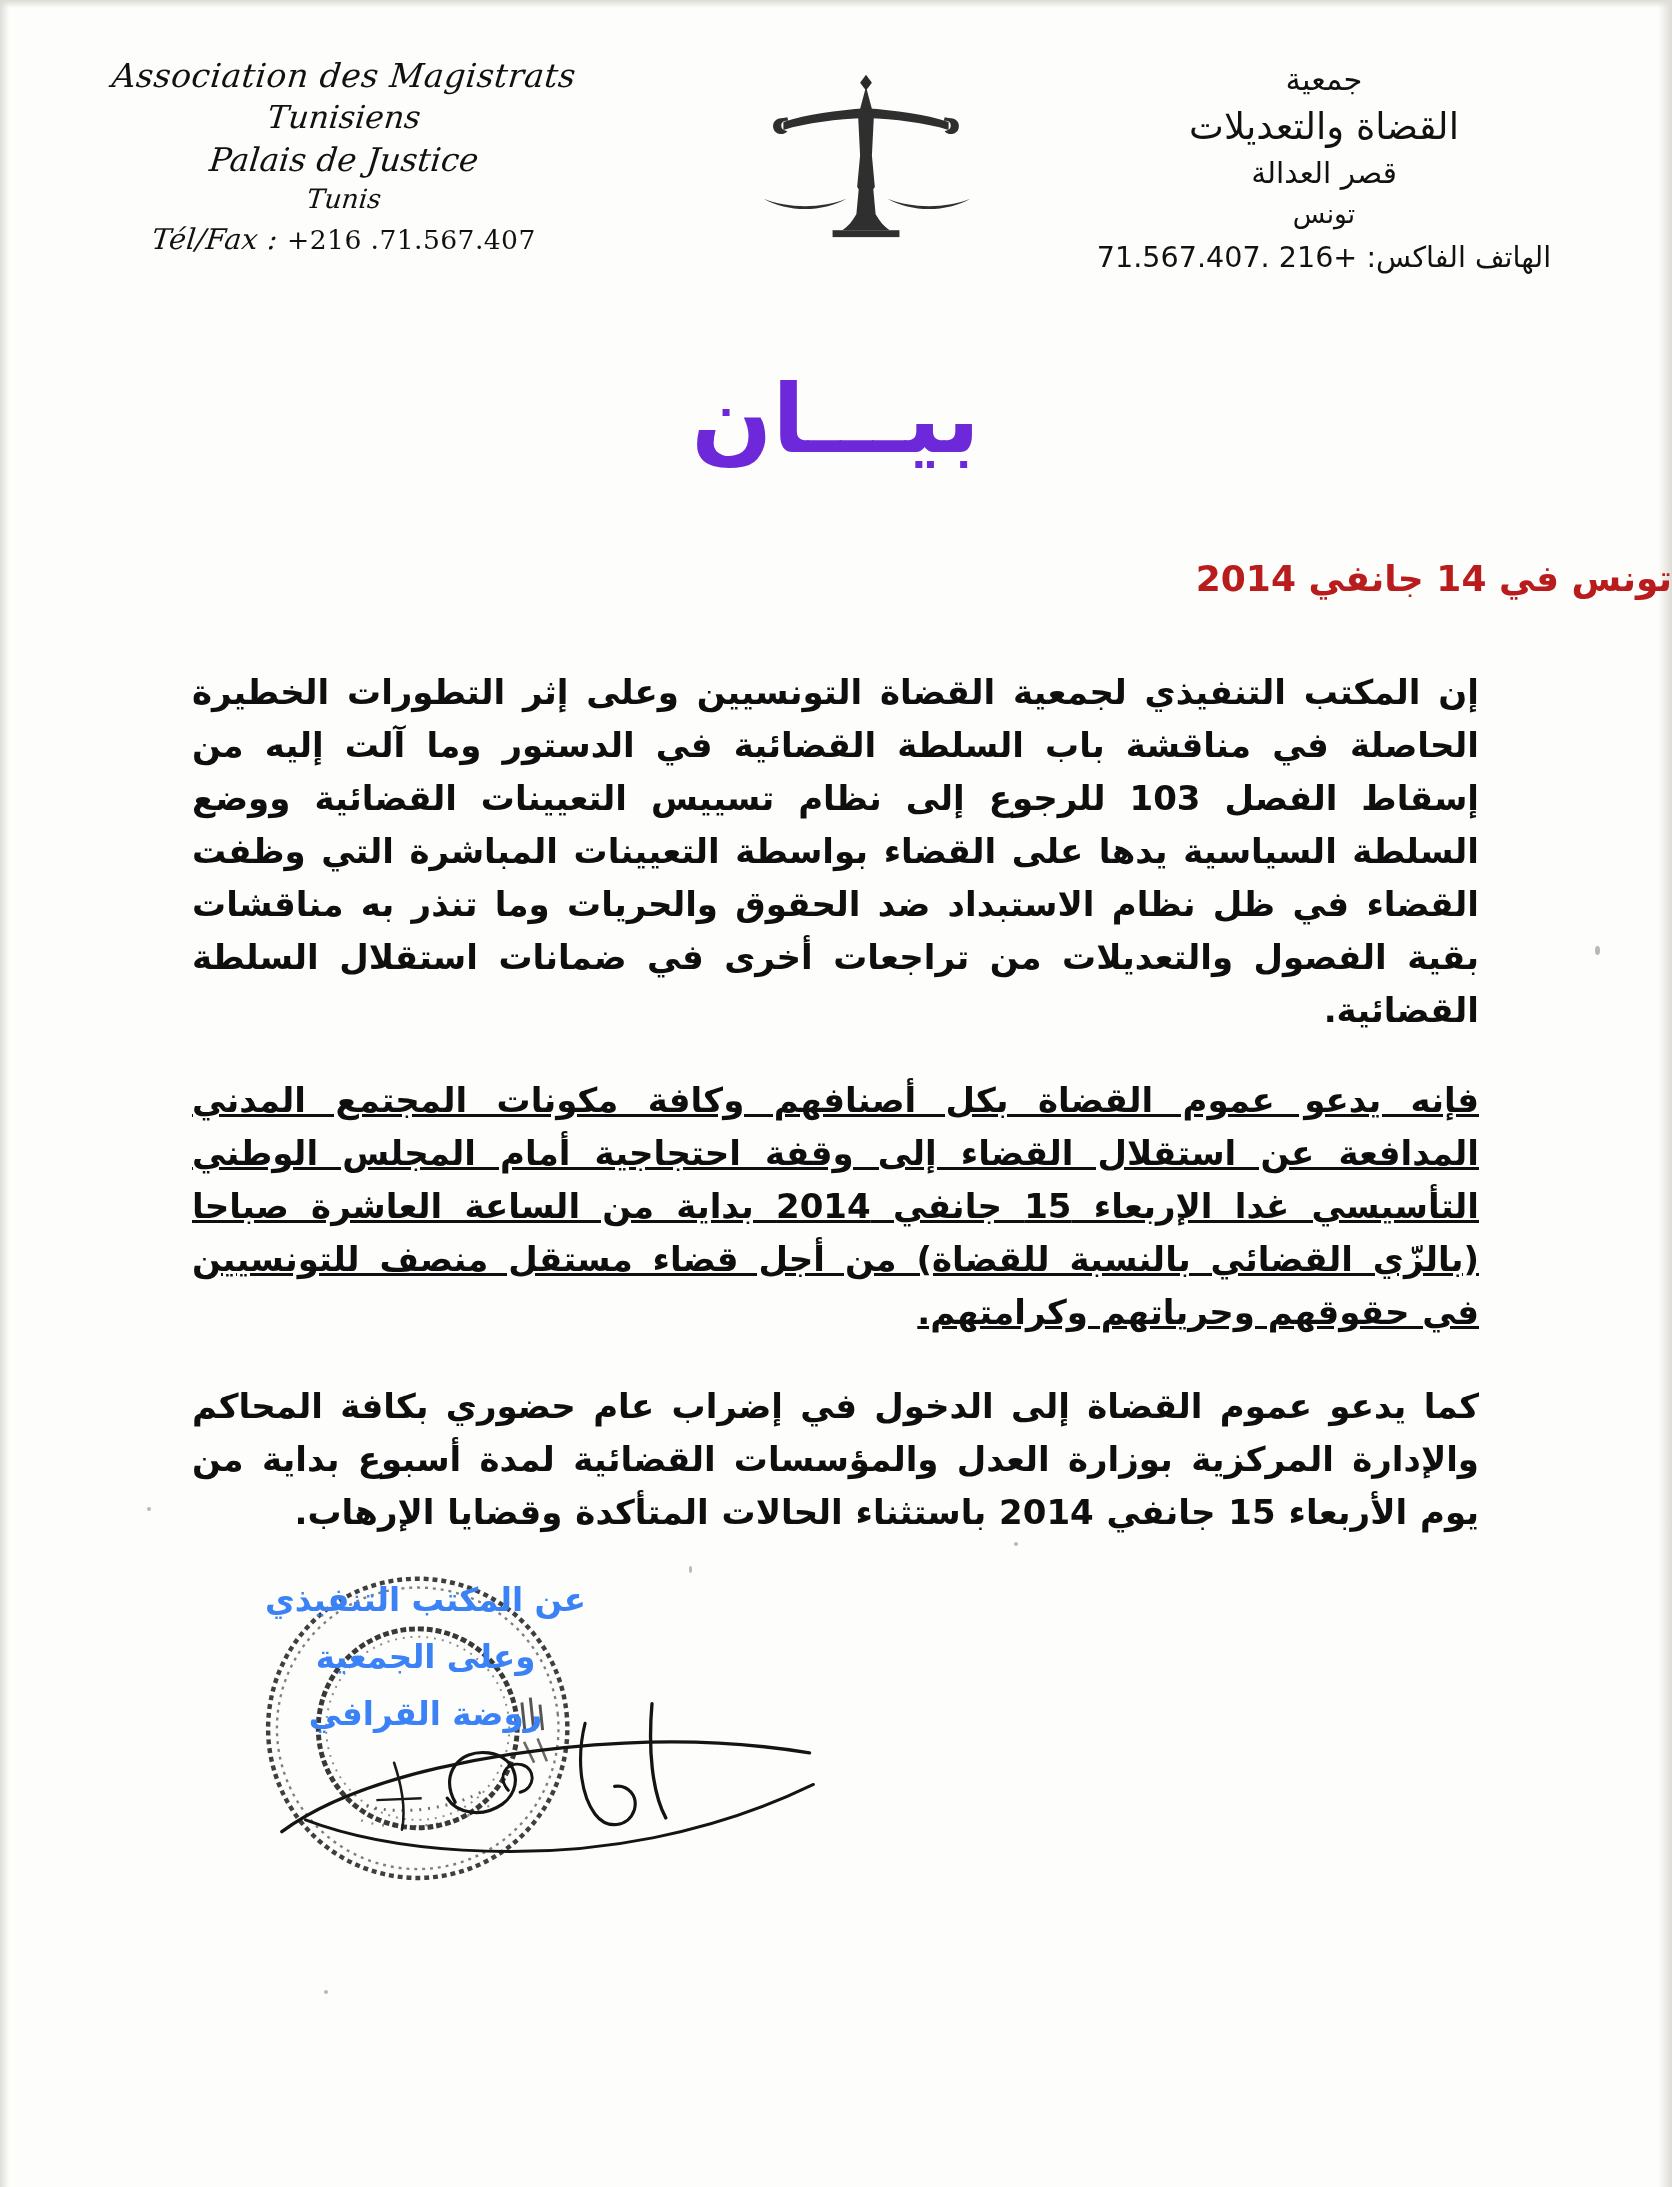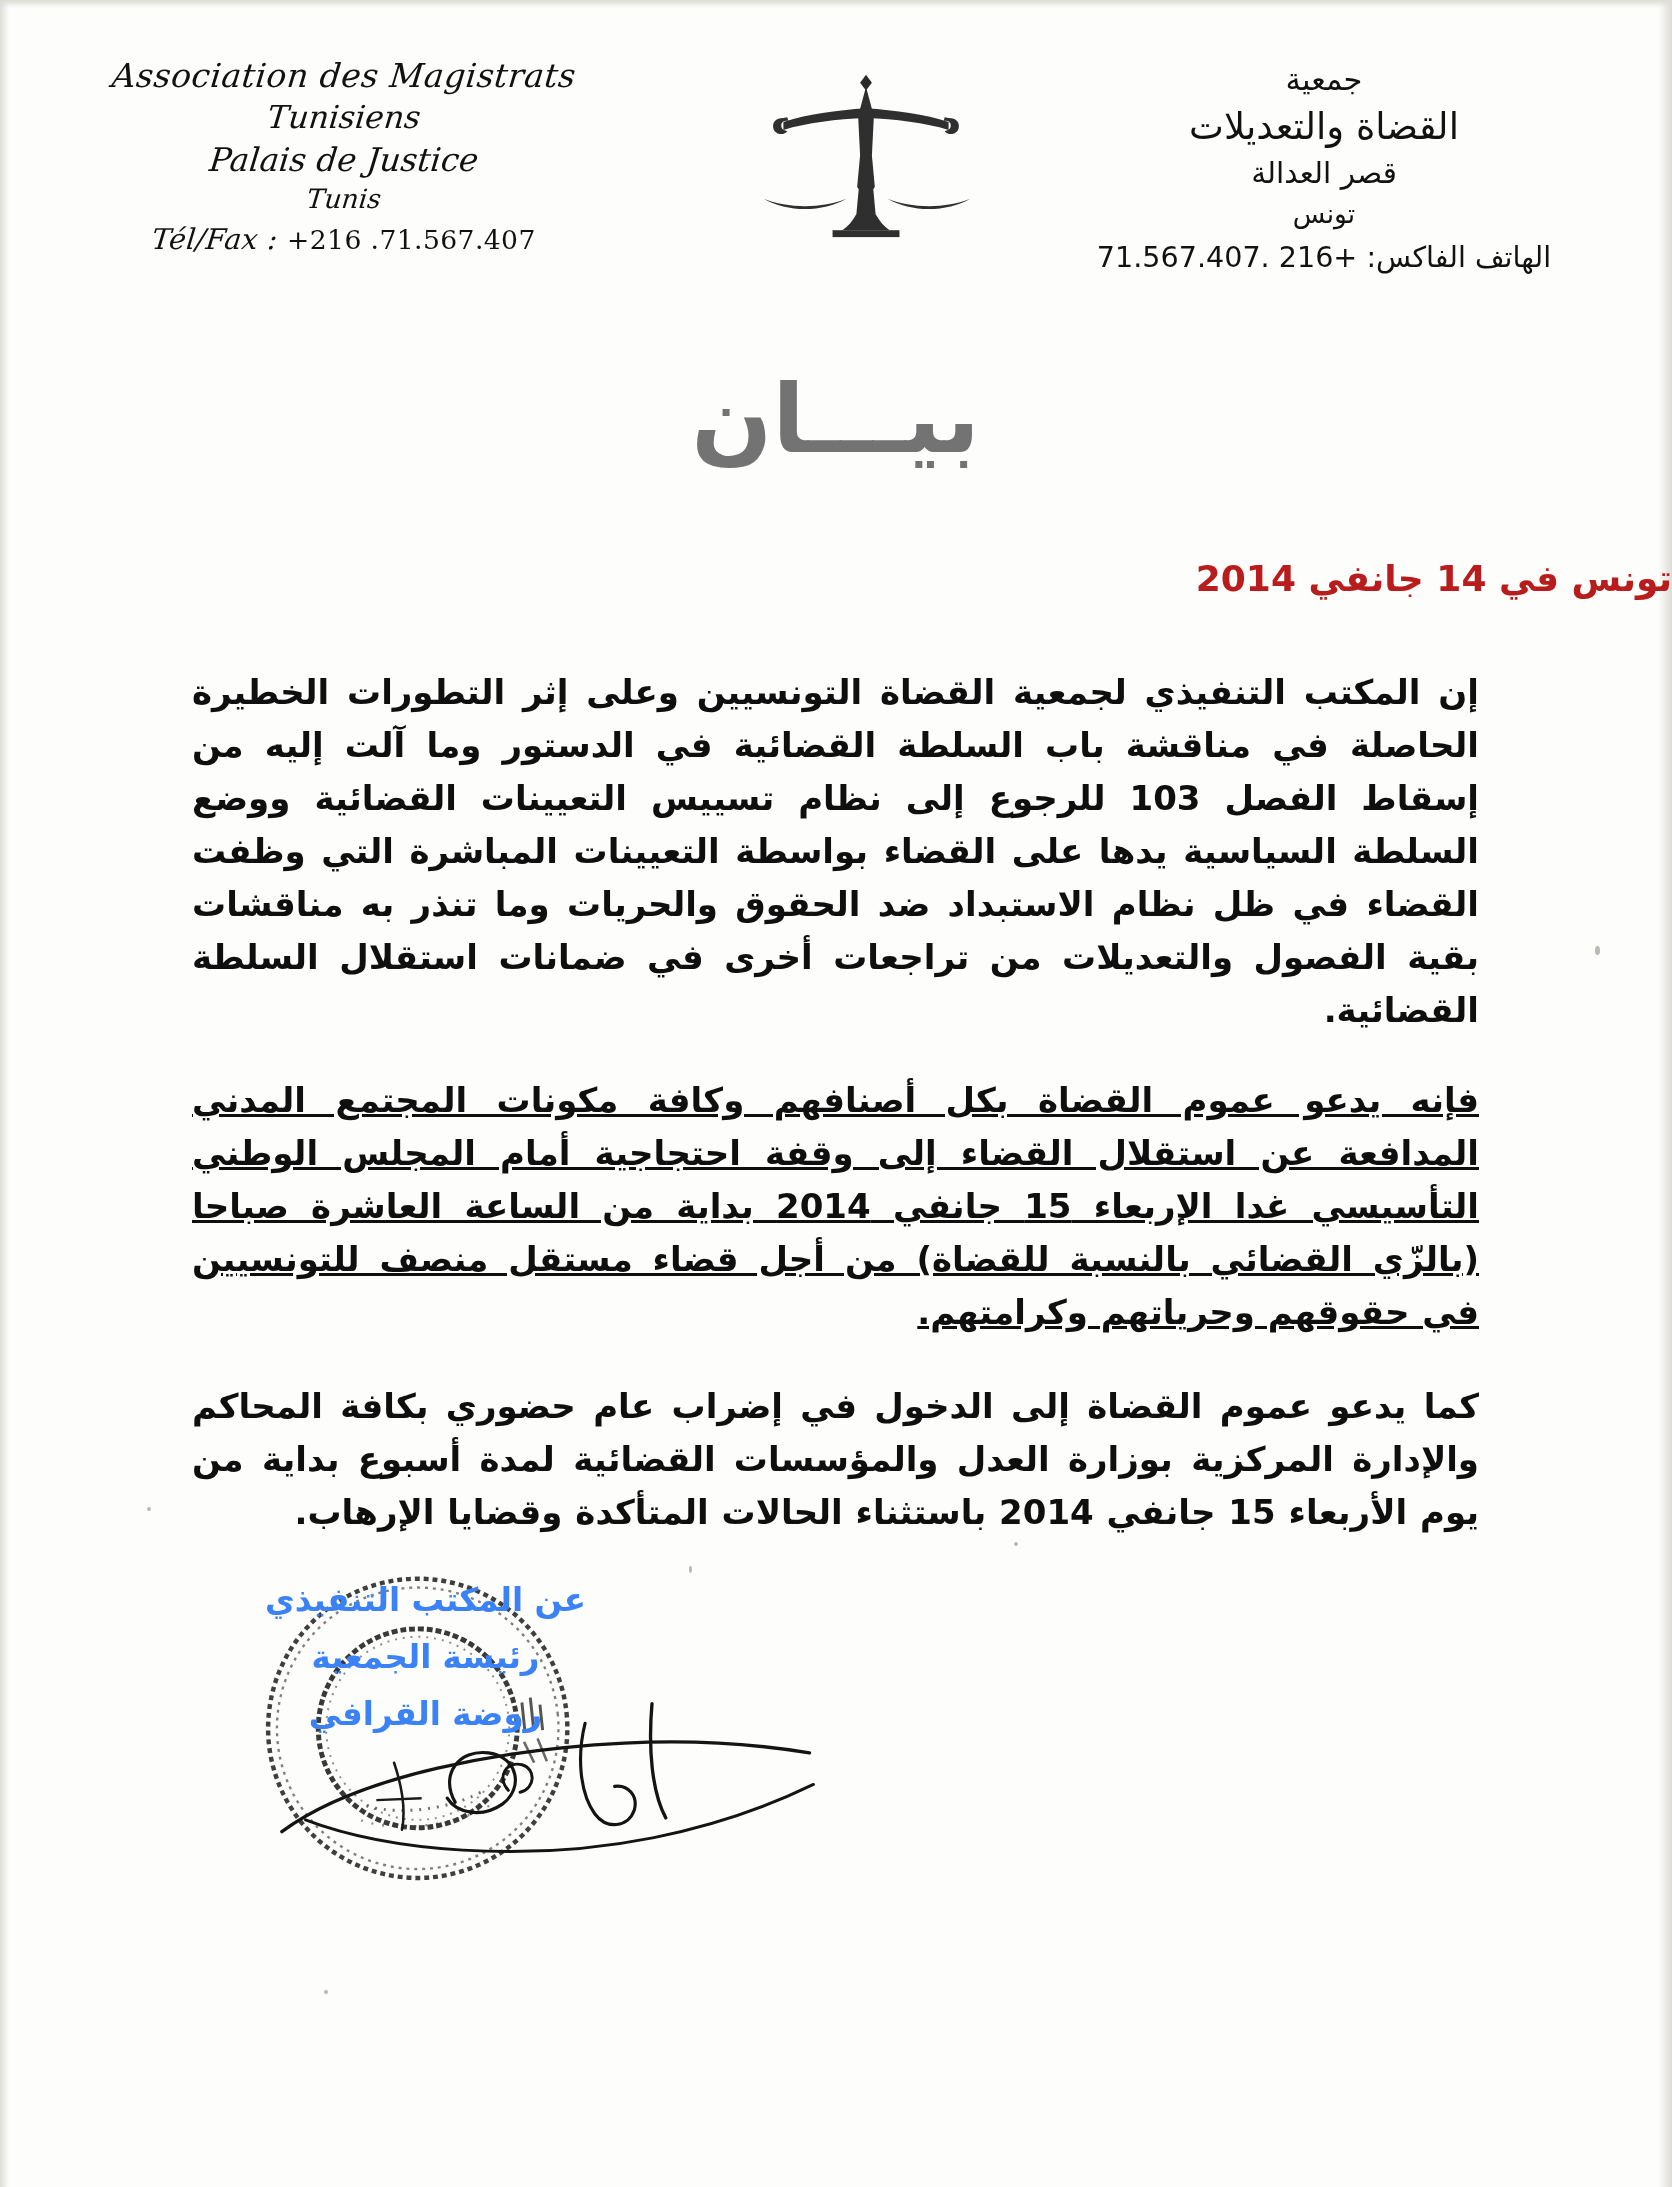--- a/index.html
+++ b/index.html
@@ -123,21 +123,21 @@
   .doc-title {
     position: absolute;
     top: 372px;
     left: 0;
     width: 100%;
     text-align: center;
     font-size: 95px;
     font-weight: bold;
     letter-spacing: 0;
     line-height: 1;
-    color: #737373;
+    color: #6d28d9;
   }
 
   .doc-date {
     position: absolute;
     top: 558px;
     left: 0;
     width: 100%;
     text-align: right;
     font-size: 36px;
     font-weight: bold;
@@ -264,21 +264,21 @@
   <div class="doc-date">تونس في 14 جانفي 2014</div>
 
   <div class="body-area">
     <p class="para p1">إن المكتب التنفيذي لجمعية القضاة التونسيين وعلى إثر التطورات الخطيرة الحاصلة في مناقشة باب السلطة القضائية في الدستور وما آلت إليه من إسقاط الفصل 103 للرجوع إلى نظام تسييس التعيينات القضائية ووضع السلطة السياسية يدها على القضاء بواسطة التعيينات المباشرة التي وظفت القضاء في ظل نظام الاستبداد ضد الحقوق والحريات وما تنذر به مناقشات بقية الفصول والتعديلات من تراجعات أخرى في ضمانات استقلال السلطة القضائية.</p>
     <p class="para p2">فإنه يدعو عموم القضاة بكل أصنافهم وكافة مكونات المجتمع المدني المدافعة عن استقلال القضاء إلى وقفة احتجاجية أمام المجلس الوطني التأسيسي غدا الإربعاء 15 جانفي 2014 بداية من الساعة العاشرة صباحا (بالزّي القضائي بالنسبة للقضاة) من أجل قضاء مستقل منصف للتونسيين في حقوقهم وحرياتهم وكرامتهم.</p>
     <p class="para p3">كما يدعو عموم القضاة إلى الدخول في إضراب عام حضوري بكافة المحاكم والإدارة المركزية بوزارة العدل والمؤسسات القضائية لمدة أسبوع بداية من يوم الأربعاء 15 جانفي 2014 باستثناء الحالات المتأكدة وقضايا الإرهاب.</p>
   </div>
 
   <div class="sign-block">
     <div class="s-line">عن المكتب التنفيذي</div>
-    <div class="s-line">رئيسة الجمعية</div>
+    <div class="s-line">وعلى الجمعية</div>
     <div class="s-line">روضة القرافي</div>
   </div>
 
   <div class="stamp-wrap">
     <svg viewBox="0 0 640 390" width="630" height="384" aria-hidden="true">
       <g transform="rotate(-6 210 175)">
         <circle cx="210" cy="175" r="152" fill="none" stroke="#242424" stroke-width="4.5" stroke-dasharray="5 4" opacity="0.88"></circle>
         <circle cx="210" cy="175" r="143" fill="none" stroke="#2b2b2b" stroke-width="2.4" stroke-dasharray="3 5" opacity="0.6"></circle>
         <circle cx="210" cy="175" r="101" fill="none" stroke="#232323" stroke-width="5" stroke-dasharray="6 3" opacity="0.9"></circle>
         <circle cx="210" cy="175" r="93" fill="none" stroke="#2e2e2e" stroke-width="2" stroke-dasharray="2 6" opacity="0.55"></circle>

